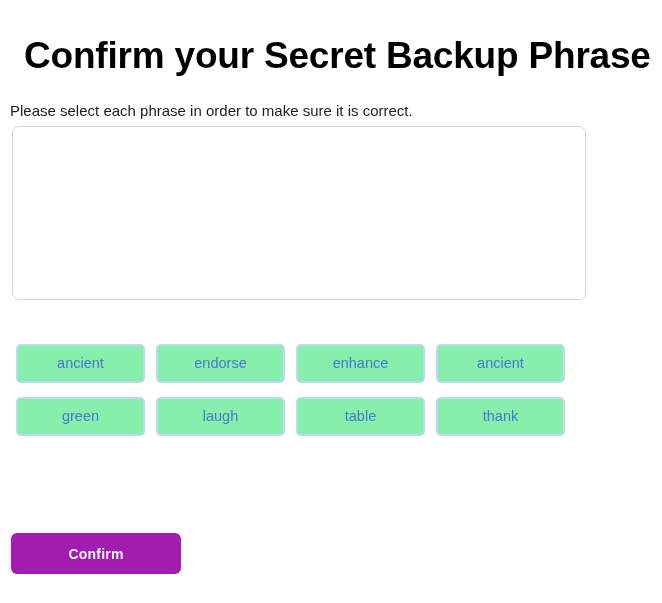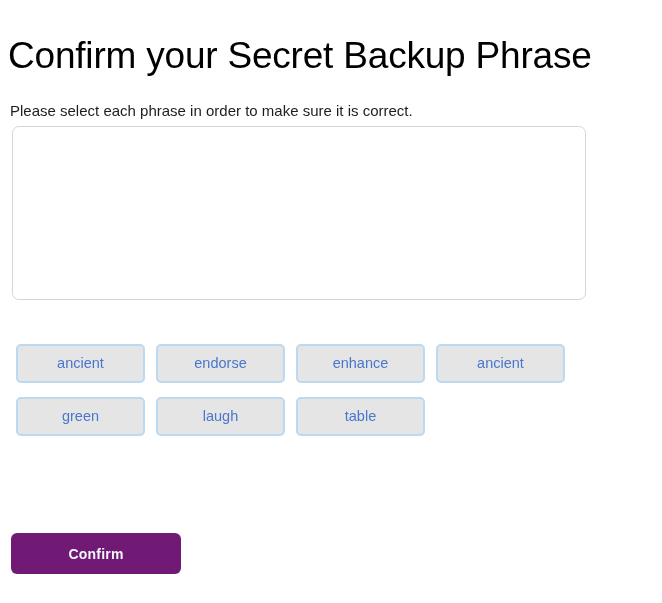--- a/index.html
+++ b/index.html
@@ -16,24 +16,24 @@
     position: relative;
   }
   .page {
     position: absolute;
     left: 0; top: 0;
     width: 662px;
     height: 603px;
   }
   .page-title {
     position: absolute;
-    left: 8px;
+    left: 24px;
     top: 9px;
     font-size: 37px;
-    font-weight: 400;
+    font-weight: 700;
     line-height: 44px;
     letter-spacing: -0.2px;
     color: #000000;
     white-space: nowrap;
   }
   .page-subtitle {
     position: absolute;
     left: 10px;
     top: 86px;
     font-size: 15px;
@@ -66,41 +66,41 @@
     display: grid;
     grid-template-columns: repeat(4, 129px);
     grid-auto-rows: 39px;
     column-gap: 11px;
     row-gap: 14px;
   }
   .word-button {
     box-sizing: border-box;
     border: 2px solid #bcd9f2;
     border-radius: 5px;
-    background: #e5e5e5;
+    background: #86efac;
     color: #4a76cc;
     font-family: "Liberation Sans", sans-serif;
     font-size: 14.5px;
     line-height: 1;
     display: flex;
     align-items: center;
     justify-content: center;
     cursor: pointer;
     padding: 0;
   }
   .confirm-button {
     position: absolute;
     left: 11px;
     top: 533px;
     width: 170px;
     height: 41px;
     box-sizing: border-box;
     border: none;
     border-radius: 6px;
-    background: #701a75;
+    background: #a21caf;
     color: #f2f7fc;
     font-family: "Liberation Sans", sans-serif;
     font-size: 14px;
     font-weight: bold;
     letter-spacing: 0.2px;
     cursor: default;
     display: flex;
     align-items: center;
     justify-content: center;
     text-align: center;
@@ -118,17 +118,18 @@
   <div class="dropzone" id="dropzone"></div>
 
   <div class="word-grid" id="word-grid">
       <button class="word-button">ancient</button>
       <button class="word-button">endorse</button>
       <button class="word-button">enhance</button>
       <button class="word-button">ancient</button>
       <button class="word-button">green</button>
       <button class="word-button">laugh</button>
       <button class="word-button">table</button>
+      <button class="word-button">thank</button>
     </div>
 
   <button class="confirm-button" id="confirm-button" disabled="">Confirm</button>
 
 </div>
 
 </body></html>

